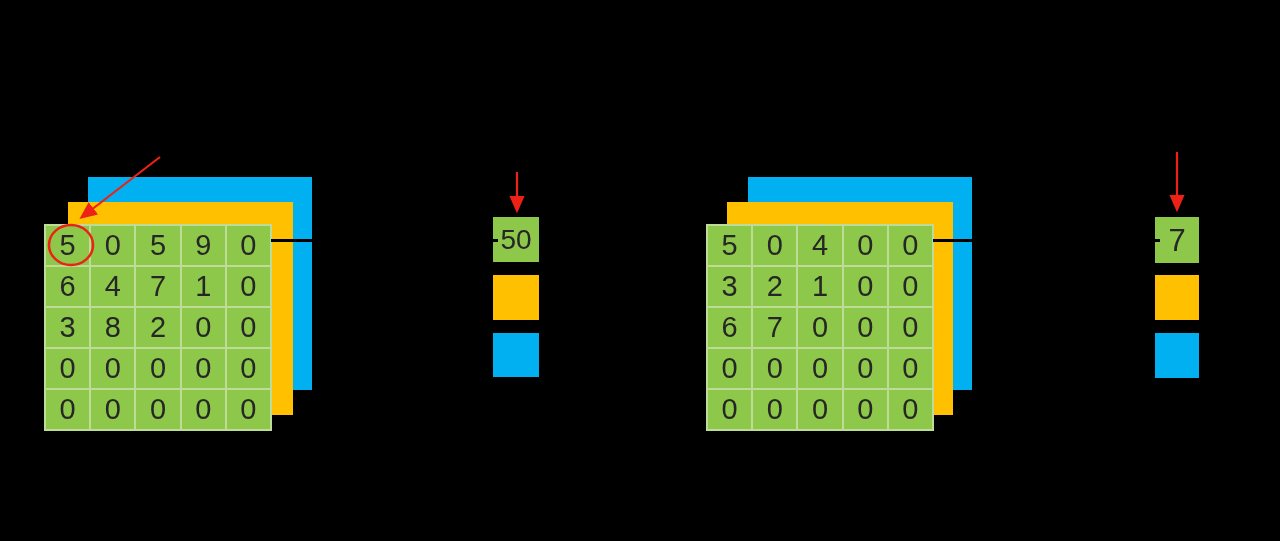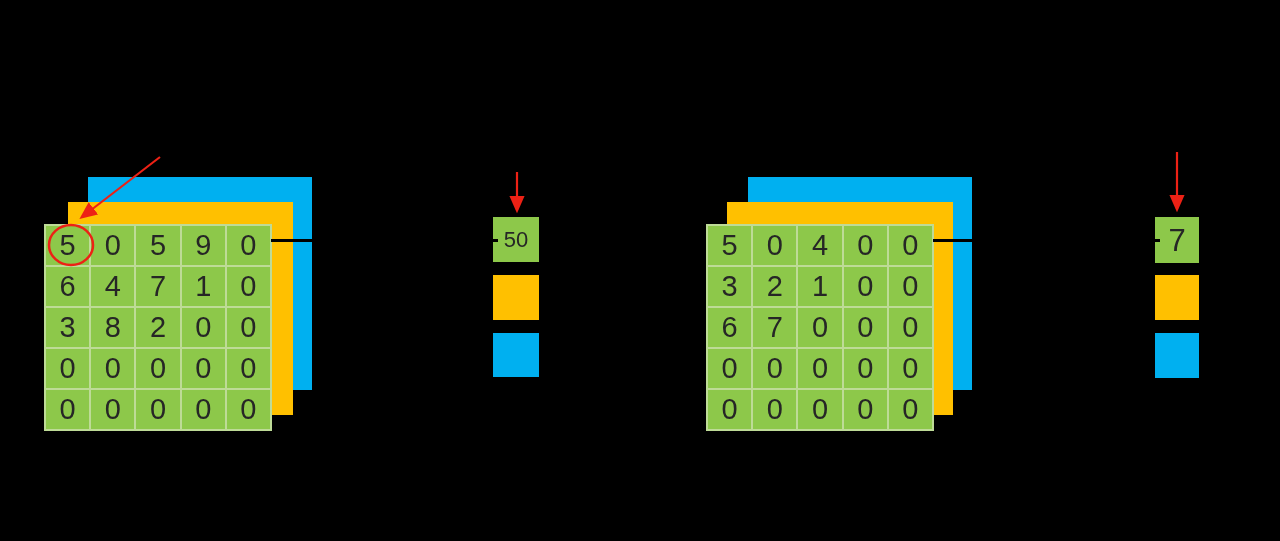--- a/index.html
+++ b/index.html
@@ -51,21 +51,21 @@
     z-index: 4;
     display: flex;
     align-items: center;
     justify-content: center;
     color: #262626;
     line-height: 1;
   }
   .square.green  { background: #8dc84a; }
   .square.yellow { background: #ffc000; }
   .square.blue   { background: #00b0f0; }
-  .square .lbl-small { font-size: 22px; }
+  .square .lbl-small { font-size: 28px; }
   .square .lbl-big   { font-size: 31px; }
   .overlay {
     position: absolute;
     left: 0; top: 0;
     z-index: 6;
     pointer-events: none;
   }
 </style>
 </head>
 <body>

